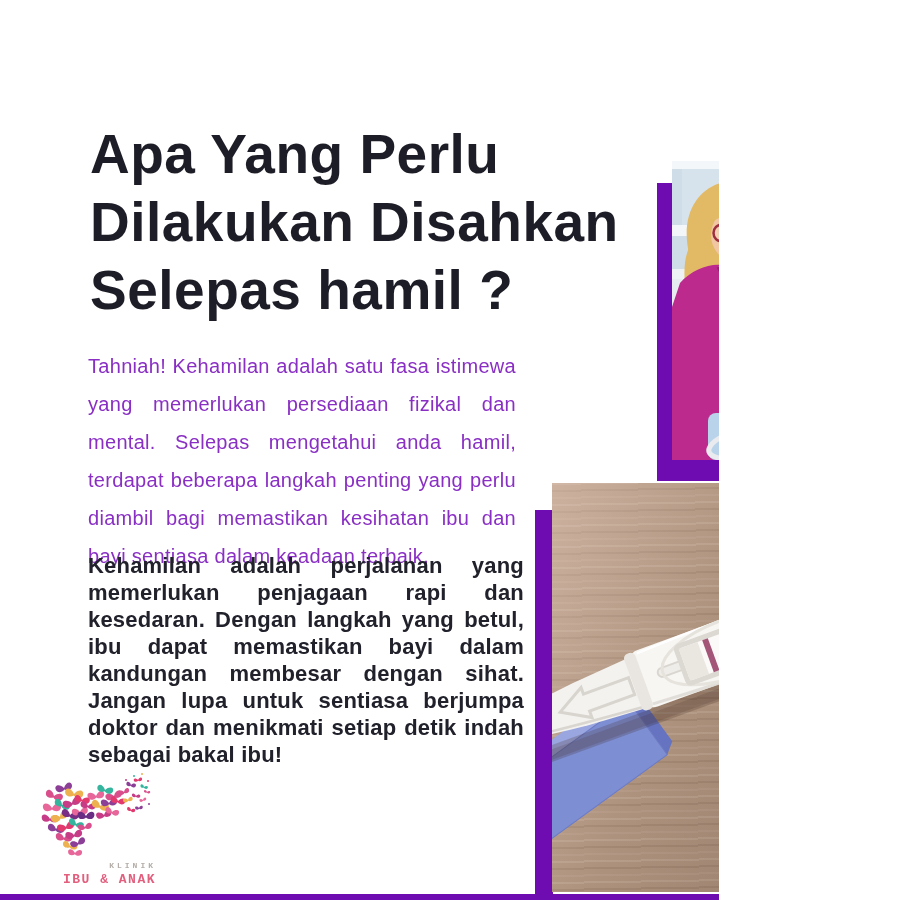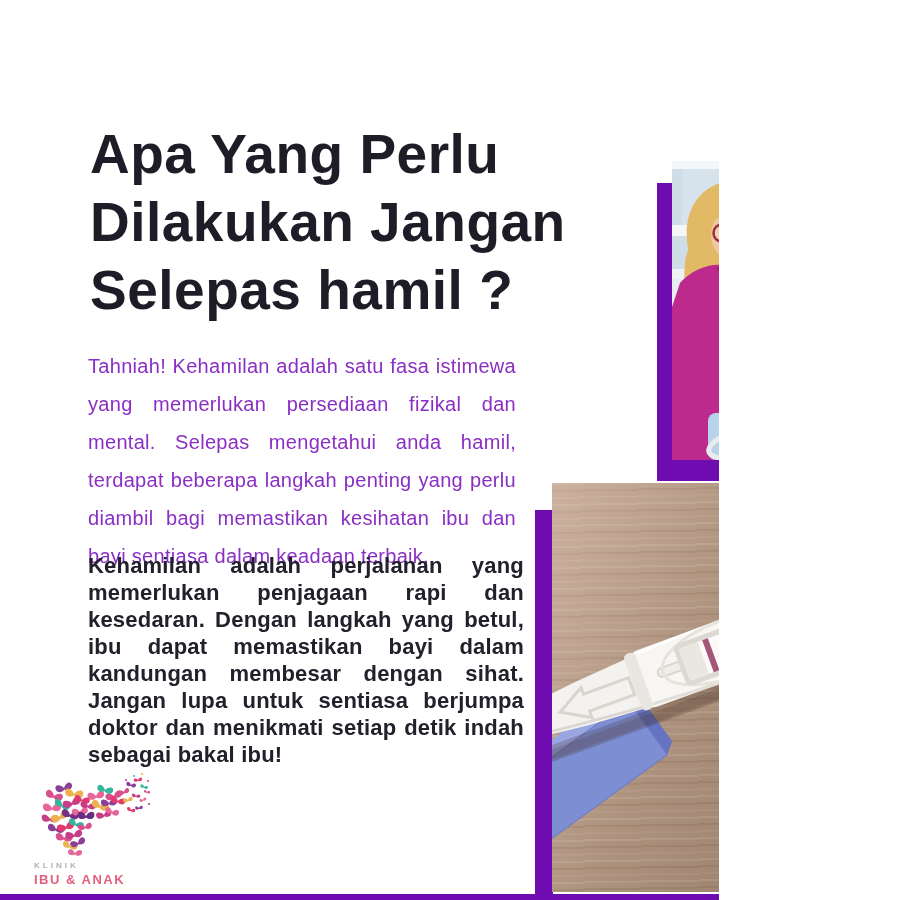--- a/index.html
+++ b/index.html
@@ -55,39 +55,39 @@
     background-color:#a58b78;
     background-image:
       linear-gradient(115deg, rgba(236,209,190,.55), rgba(197,167,143,.25) 42%, rgba(110,85,66,.38)),
       repeating-linear-gradient(179deg,
         rgba(255,248,240,.14) 0 2px, rgba(0,0,0,0) 2px 7px,
         rgba(66,40,24,.14) 7px 9px, rgba(0,0,0,0) 9px 14px,
         rgba(255,240,228,.08) 14px 16px, rgba(0,0,0,0) 16px 21px);
   }
   .photo-bottom svg{position:absolute;inset:0;display:block;}
   
-  .logo{position:absolute;left:34px;top:752px;width:122px;text-align:left;}
+  .logo{position:absolute;left:34px;top:752px;width:122px;text-align:right;font-family:Liberation Mono, monospace;}
   .logo svg{display:block;margin:0 auto;}
   .logo-sub{
     font-size:8px;letter-spacing:3px;font-weight:700;color:var(--logo-gray,#b5aea8);
     margin-top:1px;
   }
   .logo-title{
     font-size:13px;letter-spacing:1.5px;font-weight:700;color:var(--logo-pink,#e25f7e);
     margin-top:2px;
   }
 </style>
 </head>
 <body>
 
 <div class="canvas">
 
   <h1 class="title" style="margin:0;">
     <span>Apa Yang Perlu</span>
-    <span>Dilakukan Jangan</span>
+    <span>Dilakukan Disahkan</span>
     <span>Selepas hamil ?</span>
   </h1>
 
   <p class="intro">Tahniah! Kehamilan adalah satu fasa istimewa yang memerlukan persediaan fizikal dan mental. Selepas mengetahui anda hamil, terdapat beberapa langkah penting yang perlu diambil bagi memastikan kesihatan ibu dan bayi sentiasa dalam keadaan terbaik.</p>
 
   <p class="body-text">Kehamilan adalah perjalanan yang memerlukan penjagaan rapi dan kesedaran. Dengan langkah yang betul, ibu dapat memastikan bayi dalam kandungan membesar dengan sihat. Jangan lupa untuk sentiasa berjumpa doktor dan menikmati setiap detik indah sebagai bakal ibu!</p>
 
   <div class="accent-top"></div>
 
   <figure class="photo-top" aria-label="doctor-ultrasound-consultation-photo">

